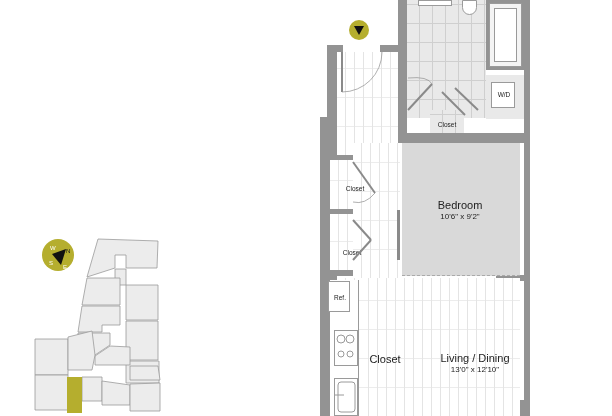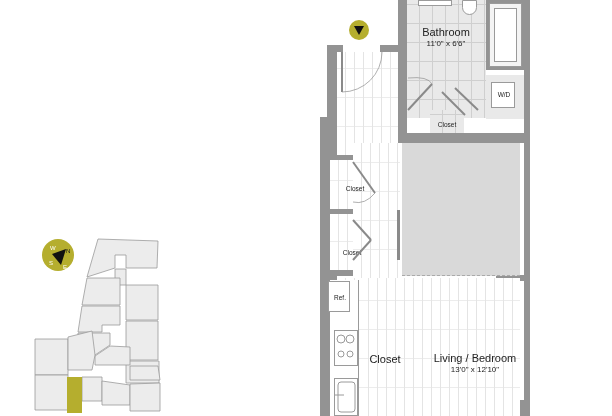--- a/index.html
+++ b/index.html
@@ -70,34 +70,34 @@
   <div class="fixture" style="left:418px;top:0;width:34px;height:6px;"></div>
   <div class="fixture" style="left:462px;top:0;width:15px;height:15px;border-radius:0 0 8px 8px;"></div>
   <div class="abs" style="left:486px;top:0;width:38px;height:70px;background:#939393;"></div>
   <div class="fixture" style="left:489px;top:3px;width:33px;height:64px;background:#f4f4f4;">
     <div class="fixture" style="left:4px;top:4px;width:23px;height:54px;"></div>
   </div>
   <div class="abs" style="left:486px;top:75px;width:38px;height:44px;background:#e9e9e9;"></div>
   <div class="fixture" style="left:491px;top:82px;width:24px;height:26px;">
     <span class="small-label" style="left:0;top:8px;width:24px;">W/D</span>
   </div>
-  <div class="room-label" style="left:405px;top:26px;width:82px;">
-    <div class="room-name">Bathroom</div>
-    <div class="room-dim">11'0" x 6'6"</div>
-  </div>
   <div class="small-label" style="left:432px;top:121px;width:30px;">Closet</div>
   <svg class="abs" style="left:400px;top:70px;" width="100" height="50">
     <line x1="8" y1="40" x2="32" y2="14" stroke="#8a8a8a" stroke-width="2"></line>
     <line x1="42" y1="22" x2="65" y2="45" stroke="#8a8a8a" stroke-width="2"></line>
     <line x1="55" y1="18" x2="78" y2="40" stroke="#8a8a8a" stroke-width="2"></line>
     <path d="M8,8 Q28,6 32,14" fill="none" stroke="#9a9a9a" stroke-width="0.8"></path>
   </svg>
 
   <div class="abs" style="left:402px;top:143px;width:118px;height:132px;background:#d9d9d9;border-bottom:1px dashed #aaa;"></div>
   <div class="abs" style="left:397px;top:210px;width:3px;height:50px;background:#8a8a8a;"></div>
+  <div class="room-label" style="left:410px;top:199px;width:100px;">
+    <div class="room-name">Bedroom</div>
+    <div class="room-dim">10'6" x 9'2"</div>
+  </div>
 
   <div class="floor-wood" style="left:360px;top:278px;width:160px;height:138px;"></div>
   <div class="floor-wood" style="left:337px;top:278px;width:23px;height:138px;"></div>
   <div class="abs" style="left:330px;top:280px;width:28px;height:136px;background:#fff;border-right:1px solid #9a9a9a;"></div>
   <div class="fixture" style="left:328px;top:281px;width:22px;height:31px;">
     <span class="small-label" style="left:0;top:12px;width:22px;">Ref.</span>
   </div>
   <svg class="abs" style="left:334px;top:330px;" width="24" height="36">
     <rect x="0.5" y="0.5" width="23" height="35" fill="#fff" stroke="#9a9a9a"></rect>
     <circle cx="7" cy="9" r="4" fill="none" stroke="#9a9a9a"></circle>
@@ -107,21 +107,21 @@
   </svg>
   <svg class="abs" style="left:334px;top:378px;" width="24" height="38">
     <rect x="0.5" y="0.5" width="23" height="37" fill="#fff" stroke="#9a9a9a"></rect>
     <rect x="4" y="4" width="17" height="30" rx="3" fill="none" stroke="#9a9a9a"></rect>
     <line x1="1" y1="17" x2="10" y2="17" stroke="#9a9a9a"></line>
   </svg>
   <div class="room-label" style="left:360px;top:353px;width:50px;">
     <div class="room-name">Closet</div>
   </div>
   <div class="room-label" style="left:425px;top:352px;width:100px;">
-    <div class="room-name">Living / Bedroom</div>
+    <div class="room-name">Living / Dining</div>
     <div class="room-dim">13'0" x 12'10"</div>
   </div>
 </div>
 
 <div class="abs" style="left:30px;top:225px;width:140px;height:191px;">
   <div class="abs" style="left:12px;top:14px;width:32px;height:32px;border-radius:50%;background:#b5ae2e;">
     <svg width="32" height="32" viewBox="0 0 32 32">
       <polygon points="10,15 24,10 19,26" fill="#111"></polygon>
       <text x="8" y="11" font-size="6" fill="#fff" font-family="Liberation Sans, sans-serif">W</text>
       <text x="24" y="14" font-size="6" fill="#111" font-family="Liberation Sans, sans-serif">N</text>

